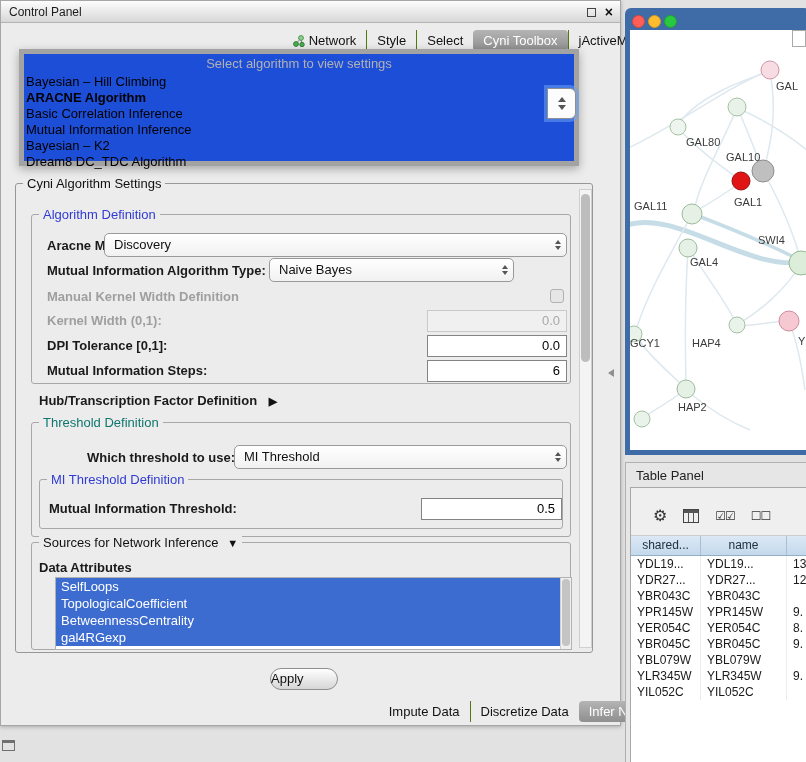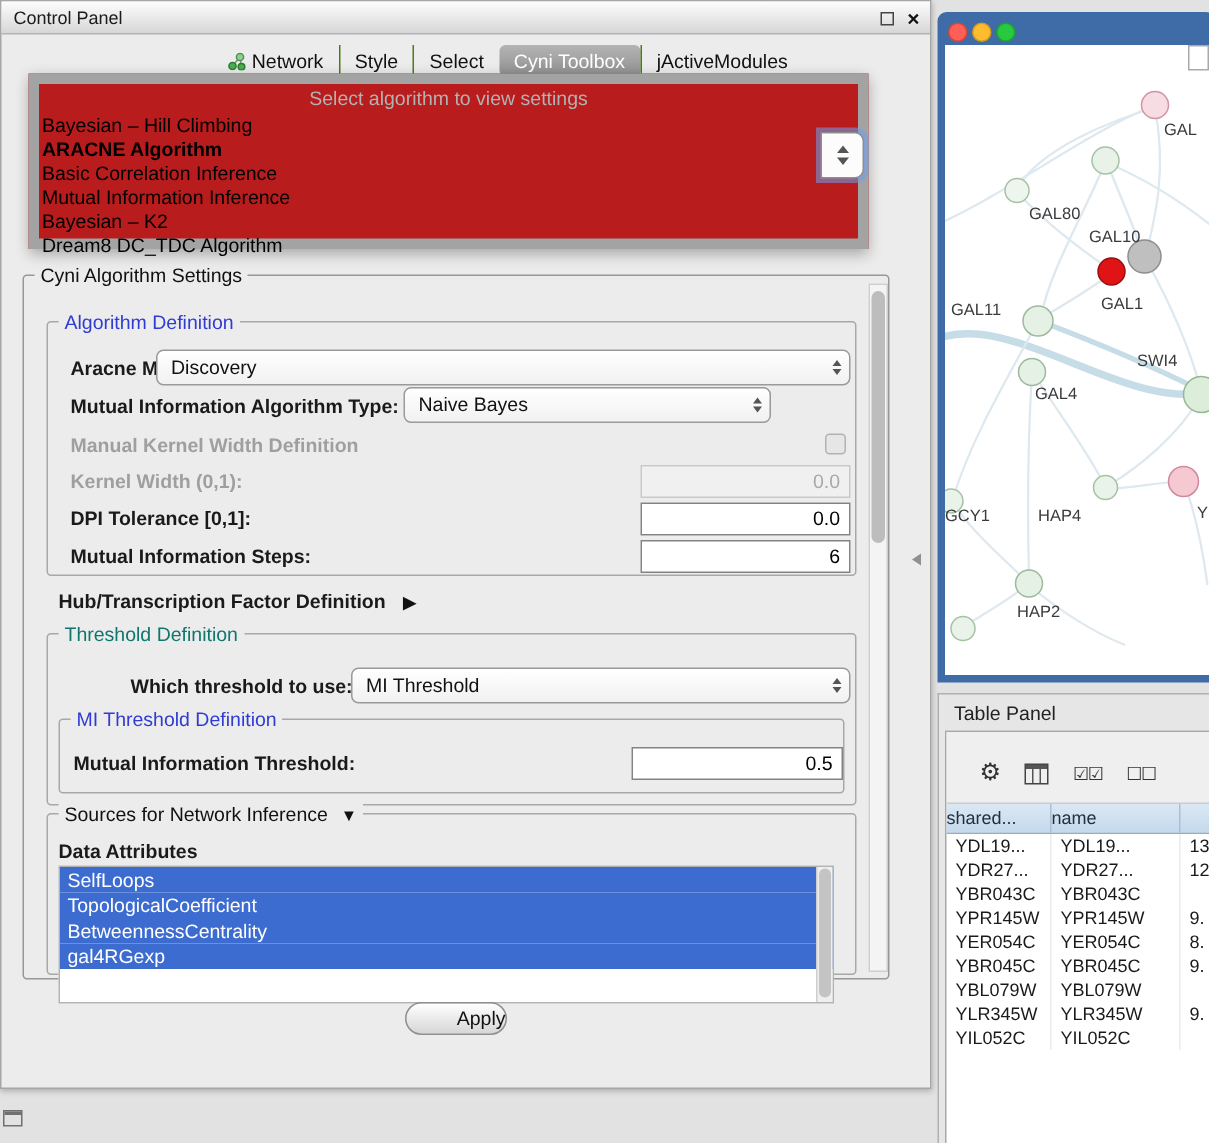--- a/index.html
+++ b/index.html
@@ -8,28 +8,28 @@
   #root{position:absolute;left:0;top:0;width:806px;height:762px;overflow:hidden}
   .abs{position:absolute}
 
   
   #control-panel{left:0;top:8;width:621px;height:726px;background:#ececec;border:1px solid #a6a6a6;box-shadow:0 1px 4px rgba(0,0,0,.25)}
   .titlebar{left:0;top:0;width:619px;height:22px;background:linear-gradient(#fdfdfd,#d7d7d7);border-bottom:1px solid #b3b3b3;font-size:12px;color:#1b1b1b;line-height:22px;padding-left:8px}
   .float-btn{right:24px;top:7px;width:9px;height:9px;border:1px solid #444;background:transparent}
   .close-btn{right:7px;top:3px;font-size:14px;font-weight:bold;color:#111;line-height:16px}
 
   
-  .tabsrow{left:0;top:28px;width:675px;height:23px;display:flex;justify-content:center;align-items:center}
+  .tabsrow{left:0;top:28px;width:675px;height:23px;display:flex;justify-content:flex-end;align-items:center}
   .tab{font-size:13px;color:#111;padding:3px 10px;border-left:1px solid #4d7c0f;display:flex;align-items:center;gap:4px;white-space:nowrap}
   .tab:first-child{border-left:none}
   .tab.sel{background:linear-gradient(#b4b4b4,#8f8f8f);color:#fff;border-radius:4px;border-left:none}
   .neticon{display:inline-block}
 
   
-  .popup{left:18px;top:48px;width:560px;height:117px;background:#b91c1c;border:7px solid #a3a3a3;box-shadow:0 3px 9px rgba(0,0,0,.3);z-index:5}
+  .popup{left:18px;top:48px;width:560px;height:117px;background:#1d4ed8;border:5px solid #a3a3a3;box-shadow:0 3px 9px rgba(0,0,0,.3);z-index:5}
   .popup .placeholder{height:20px;line-height:20px;text-align:center;color:#b2b2b2;font-size:13px}
   .popup .option{height:16px;line-height:16px;font-size:13px;color:#000;padding-left:2px;white-space:nowrap}
   .popup .option.bold{font-weight:bold}
 
   
   .endcap{left:546px;top:87px;width:29px;height:31px;background:#fcfcfc;border:1px solid #8f8f8f;border-radius:0 6px 6px 0;box-shadow:0 0 0 3px rgba(108,160,240,.55);z-index:6;display:flex;flex-direction:column;justify-content:center;align-items:center;gap:3px}
   .tri-up{width:0;height:0;border-left:4px solid transparent;border-right:4px solid transparent;border-bottom:5px solid #555}
   .tri-dn{width:0;height:0;border-left:4px solid transparent;border-right:4px solid transparent;border-top:5px solid #555}
 
   
@@ -55,41 +55,41 @@
   
   #attr-list{background:#fff;border:1px solid #b2b2b2;overflow:hidden}
   .attr-item{height:17px;line-height:17px;font-size:13px;color:#fff;background:#3d6cd0;padding-left:5px;white-space:nowrap}
   .list-scroll{position:absolute;right:0;top:0;width:11px;height:100%;background:#efefef;border-left:1px solid #cfcfcf}
   .list-thumb{position:absolute;left:1px;top:1px;width:8px;height:95%;background:#c4c4c4;border-radius:4px}
 
   
   .v-scroll{background:#f4f4f4;border:1px solid #cfcfcf}
   .v-thumb{position:absolute;left:1px;top:4px;width:9px;height:168px;background:#bdbdbd;border-radius:5px}
 
-  .apply-btn{width:68px;height:22px;border:1px solid #8f8f8f;border-radius:11px;background:linear-gradient(#ffffff,#d6d6d6);font-size:13px;color:#111;text-align:right;line-height:20px;font-family:"Liberation Sans",sans-serif}
+  .apply-btn{width:68px;height:22px;border:1px solid #8f8f8f;border-radius:11px;background:linear-gradient(#ffffff,#d6d6d6);font-size:13px;color:#111;text-align:left;line-height:20px;font-family:"Liberation Sans",sans-serif}
 
   .splitter-arrow{width:0;height:0;border-top:4px solid transparent;border-bottom:4px solid transparent;border-right:6px solid #909090}
 
   
   #net-frame{left:625px;top:8px;width:185px;height:447px;background:#3f6ca6;border-radius:6px 6px 0 0}
   .light{width:13px;height:13px;border-radius:50%;top:7px}
   #net-inner{left:5px;top:22px;width:176px;height:420px;background:#fff;overflow:hidden}
   #net-svg text{font-size:11px;fill:#3b3b3b;font-family:"Liberation Sans",sans-serif}
   .net-corner{right:0;top:0;width:14px;height:17px;background:#fff;border:1px solid #a9a9a9}
 
   
   #table-panel{left:625px;top:462px;width:185px;height:300px;background:#e6e6e6;border-top:1px solid #b0b0b0;border-left:1px solid #b0b0b0}
   .tp-title{left:10px;top:5px;font-size:13px;color:#222}
   #tp-body{left:4px;top:24px;width:181px;height:276px;background:#fff;border:1px solid #a8a8a8;overflow:hidden}
   .tp-toolbar{height:48px;background:#efefef;border-bottom:1px solid #cccccc;display:flex;align-items:center;gap:16px;padding:8px 0 0 22px}
   .tp-toolbar .icon{color:#333;font-size:16px;line-height:16px}
   .col-browser-icon{width:16px;height:14px;border:1px solid #444;background:linear-gradient(#555,#555) 4px 0/1px 100% no-repeat,linear-gradient(#555,#555) 9px 0/1px 100% no-repeat,linear-gradient(#555 0,#555 3px,transparent 3px)}
   .pair-icon{font-size:12px;letter-spacing:-1px;color:#333}
   .thead{display:flex;height:20px;background:linear-gradient(#dbe8f5,#c4d9ec);border-bottom:1px solid #93aec7}
-  .th{font-size:12px;color:#20313f;text-align:left;line-height:19px;border-right:1px solid #a9bfd4;flex-shrink:0;overflow:hidden;white-space:nowrap}
+  .th{font-size:12px;color:#20313f;text-align:center;line-height:19px;border-right:1px solid #a9bfd4;flex-shrink:0;overflow:hidden;white-space:nowrap}
   .tr{display:flex;height:16px}
   .td{font-size:12px;color:#1a1a1a;line-height:16px;padding-left:6px;border-right:1px solid #ececec;flex-shrink:0;overflow:hidden;white-space:nowrap}
   .col0{width:70px}.col1{width:86px}.col2{width:60px}
 
   
   .mini-win{left:2px;top:740px;width:13px;height:11px;border:1px solid #707070;background:linear-gradient(#707070 0,#707070 2px,#e2e2e2 2px)}
 </style>
 </head>
 <body>
 
@@ -193,36 +193,41 @@
     <span class="lbl abs" style="left:48px;top:500px">Mutual Information Threshold:</span>
     <div class="field abs" style="left:420px;top:497px;width:141px;height:22px">0.5</div>
 
     <div class="grp abs" style="left:30px;top:541px;width:540px;height:108px"></div>
     <span class="grp-title abs" style="left:38px;top:534px;color:#111">
       <span>Sources for Network Inference</span>
       <span class="glyph" style="margin-left:5px">▼</span>
     </span>
 
     <span class="lbl abs" style="left:38px;top:559px">Data Attributes</span>
-    <div id="attr-list" class="abs" style="left:38px;top:576px;width:517px;height:92px">
+    <div id="attr-list" class="abs" style="left:54px;top:576px;width:517px;height:73px">
       <div class="list-scroll">
           <div class="list-thumb"></div>
         </div>
     <div class="attr-item">SelfLoops</div>
         <div class="attr-item">TopologicalCoefficient</div>
         <div class="attr-item">BetweennessCentrality</div>
         <div class="attr-item">gal4RGexp</div>
       </div>
 
     <div class="v-scroll abs" style="left:578px;top:188px;width:13px;height:459px">
       <div class="v-thumb"></div>
     </div>
 
     <div class="apply-btn abs" style="left:269px;top:667px">Apply</div>
 
+    <div class="tabsrow abs" id="bottom-tabs" style="top:699px">
+        <div class="tab">Impute Data</div>
+        <div class="tab">Discretize Data</div>
+        <div class="tab sel">Infer Network</div>
+      </div>
   </div>
 
   <div class="splitter-arrow abs" style="left:608px;top:369px"></div>
 
   <div id="net-frame" class="abs">
     <div class="light abs" style="left:7px;background:#ff5f57;border:1px solid #d8453d"></div>
     <div class="light abs" style="left:23px;background:#febc2e;border:1px solid #d49c20"></div>
     <div class="light abs" style="left:39px;background:#28c840;border:1px solid #1ea32f"></div>
     <div id="net-inner" class="abs">
       <svg id="net-svg" width="176" height="420" viewBox="0 0 176 420">

